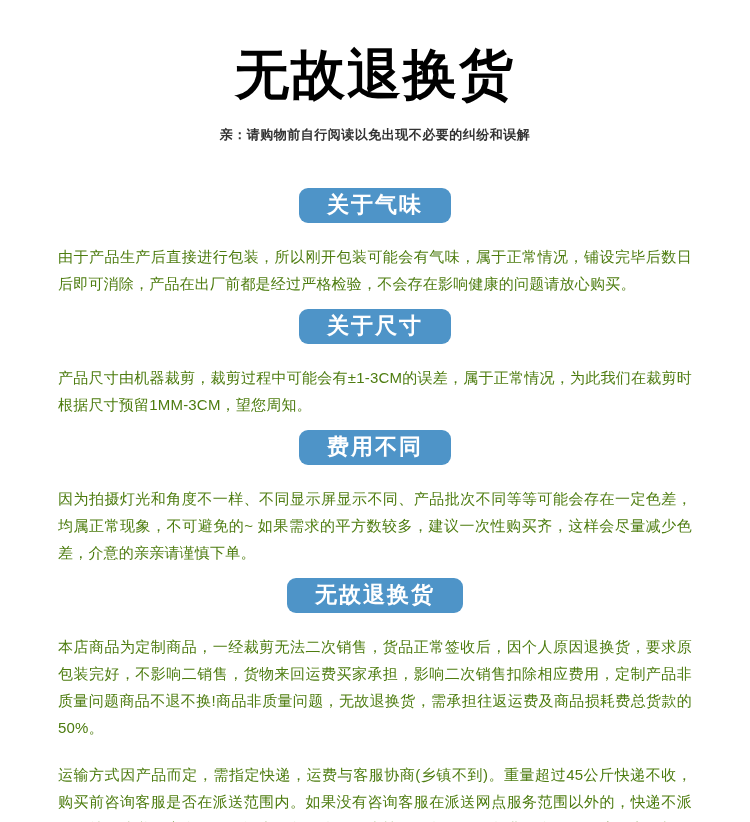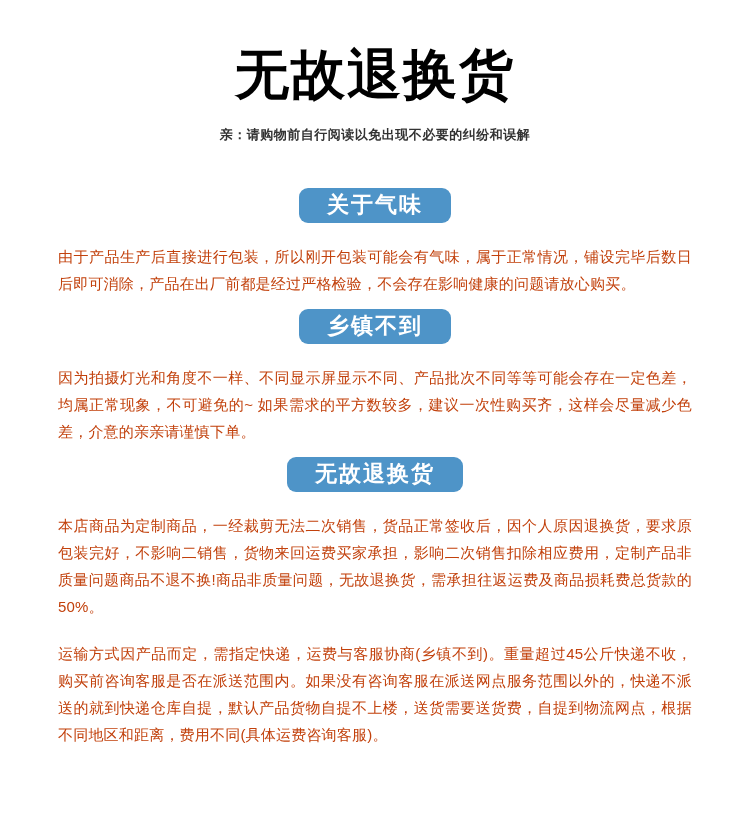--- a/index.html
+++ b/index.html
@@ -51,42 +51,46 @@
     font-weight: 700;
     line-height: 1;
     padding: 6px 28px 7px 28px;
     border-radius: 9px;
     letter-spacing: 2px;
   }
   .section-body {
     margin: 20px 0 0 0;
     font-size: 15px;
     line-height: 27px;
-    color: #c2410c;
+    color: #4d7c0f;
     text-align: justify;
     text-justify: inter-ideograph;
     letter-spacing: 0.2px;
   }
 </style>
 </head>
 <body>
 
 <div class="page">
 
   <h1 class="page-title">无故退换货</h1>
   <div class="page-subtitle">亲：请购物前自行阅读以免出现不必要的纠纷和误解</div>
 
   <div class="section first">
     <div class="pill">关于气味</div>
     <p class="section-body">由于产品生产后直接进行包装，所以刚开包装可能会有气味，属于正常情况，铺设完毕后数日后即可消除，产品在出厂前都是经过严格检验，不会存在影响健康的问题请放心购买。</p>
   </div>
 
+  <div class="section">
+    <div class="pill">关于尺寸</div>
+    <p class="section-body">产品尺寸由机器裁剪，裁剪过程中可能会有±1-3CM的误差，属于正常情况，为此我们在裁剪时根据尺寸预留1MM-3CM，望您周知。</p>
+  </div>
 
   <div class="section">
-    <div class="pill">乡镇不到</div>
+    <div class="pill">费用不同</div>
     <p class="section-body">因为拍摄灯光和角度不一样、不同显示屏显示不同、产品批次不同等等可能会存在一定色差，均属正常现象，不可避免的~ 如果需求的平方数较多，建议一次性购买齐，这样会尽量减少色差，介意的亲亲请谨慎下单。</p>
   </div>
 
   <div class="section">
     <div class="pill">无故退换货</div>
     <p class="section-body">本店商品为定制商品，一经裁剪无法二次销售，货品正常签收后，因个人原因退换货，要求原包装完好，不影响二销售，货物来回运费买家承担，影响二次销售扣除相应费用，定制产品非质量问题商品不退不换!商品非质量问题，无故退换货，需承担往返运费及商品损耗费总货款的50%。</p>
   </div>
 
   <div class="section">
     <p class="section-body">运输方式因产品而定，需指定快递，运费与客服协商(乡镇不到)。重量超过45公斤快递不收，购买前咨询客服是否在派送范围内。如果没有咨询客服在派送网点服务范围以外的，快递不派送的就到快递仓库自提，默认产品货物自提不上楼，送货需要送货费，自提到物流网点，根据不同地区和距离，费用不同(具体运费咨询客服)。</p>

